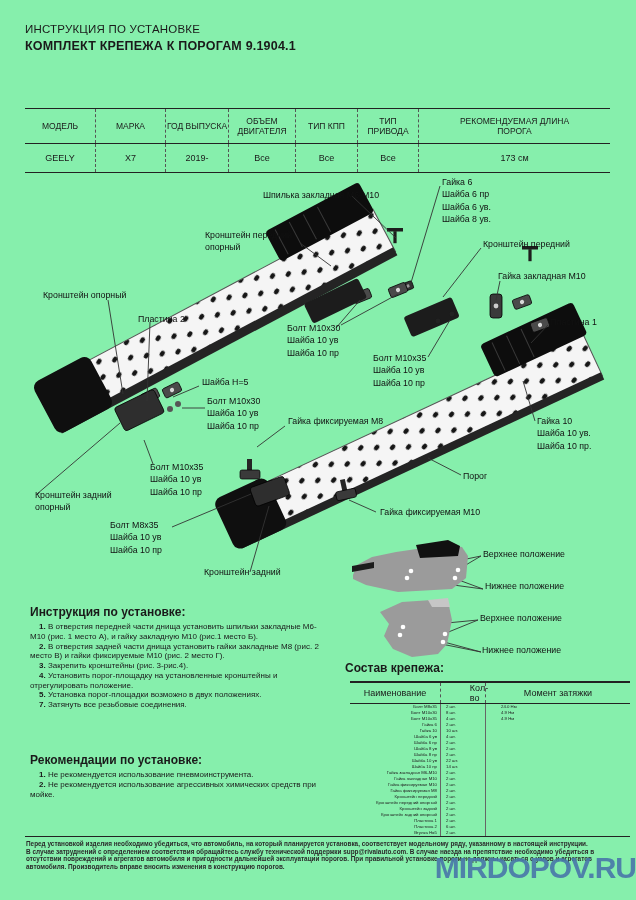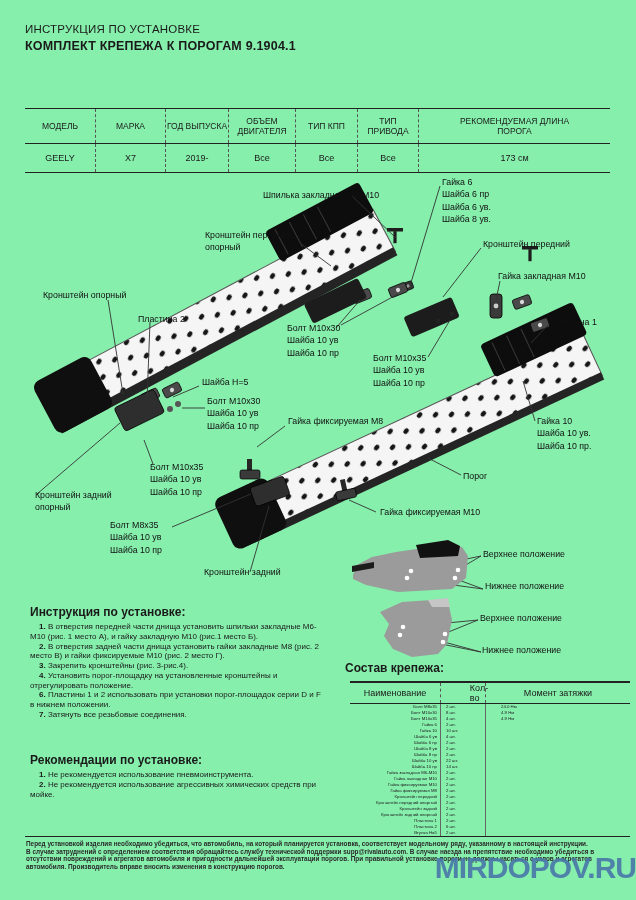--- a/index.html
+++ b/index.html
@@ -257,21 +257,21 @@
   <div class="callout" style="left:485px;top:580px">Нижнее положение</div>
   <div class="callout" style="left:480px;top:612px">Верхнее положение</div>
   <div class="callout" style="left:482px;top:644px">Нижнее положение</div>
 
   <div class="sec-h" style="left:30px;top:605px">Инструкция по установке:</div>
   <div class="instr">
     <p class="item"><span class="num">1.</span> <span>В отверстия передней части днища установить шпильки закладные М6-М10 (рис. 1 место А), и гайку закладную М10 (рис.1 место Б).</span></p>
     <p class="item"><span class="num">2.</span> <span>В отверстия задней части днища установить гайки закладные М8 (рис. 2 место В) и гайки фиксируемые М10 (рис. 2 место Г).</span></p>
     <p class="item"><span class="num">3.</span> <span>Закрепить кронштейны (рис. 3-рис.4).</span></p>
     <p class="item"><span class="num">4.</span> <span>Установить порог-площадку на установленные кронштейны и отрегулировать положение.</span></p>
-    <p class="item"><span class="num">6.</span> <span>Пластины 1 и 2 использовать при установки порог-площадок серии D и F в нижнем положении.</span></p>
+    <p class="item"><span class="num">5.</span> <span>Установка порог-площадки возможно в двух положениях.</span></p>
     <p class="item"><span class="num">7.</span> <span>Затянуть все резьбовые соединения.</span></p>
   </div>
 
   <div class="sec-h" style="left:30px;top:753px">Рекомендации по установке:</div>
   <div class="recm">
     <p class="item"><span class="num">1.</span> <span>Не рекомендуется использование пневмоинструмента.</span></p>
     <p class="item"><span class="num">2.</span> <span>Не рекомендуется использование агрессивных химических средств при мойке.</span></p>
   </div>
 
   <div class="sec-h" style="left:345px;top:661px">Состав крепежа:</div>

